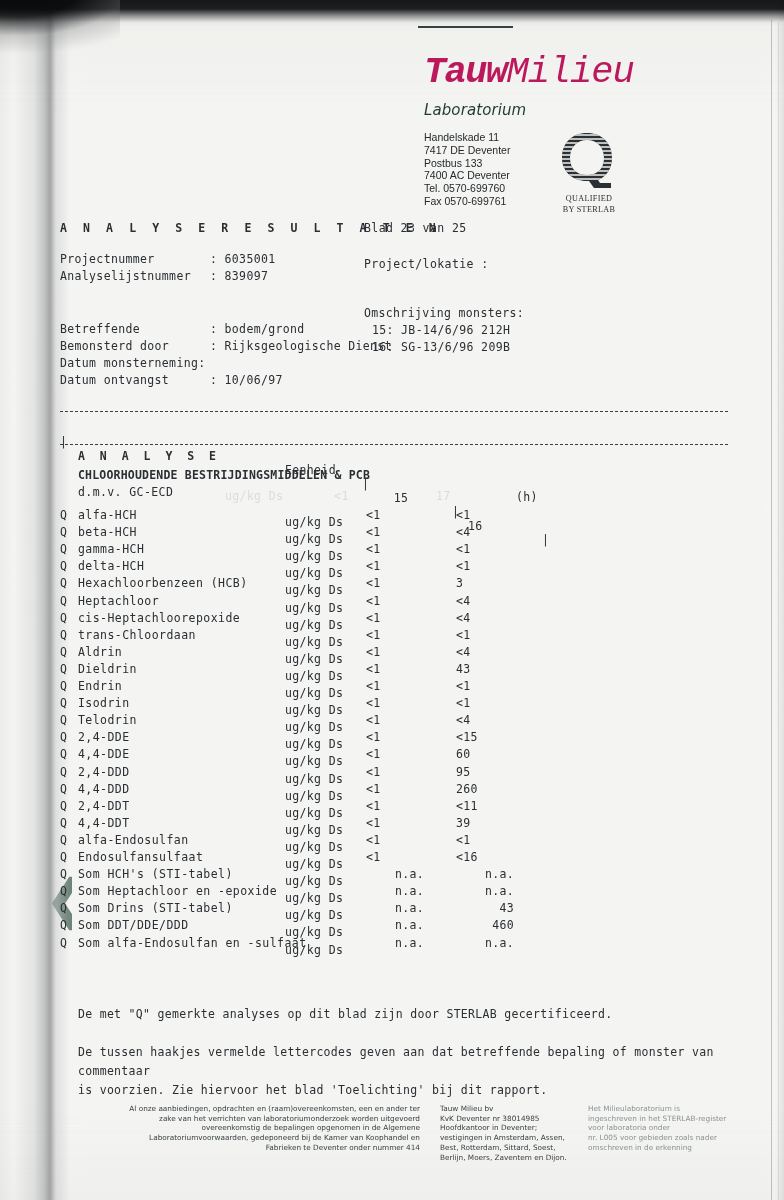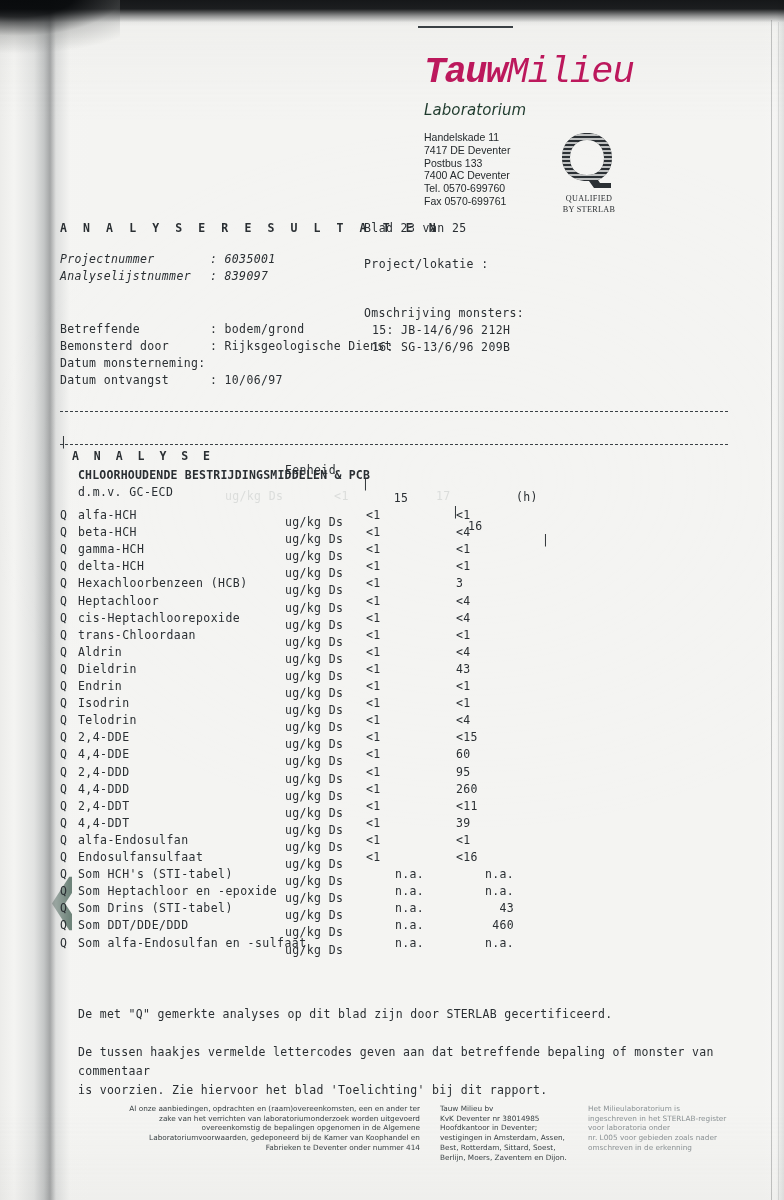--- a/index.html
+++ b/index.html
@@ -225,21 +225,20 @@
     white-space: nowrap;
   }
 
   .meta-left {
     position: absolute;
     left: 60px; top: 251px;
     font-size: 11.5px;
     line-height: 17px;
     letter-spacing: 0.35px;
     z-index: 10;
-    font-style: italic;
   }
   .meta-left2 {
     position: absolute;
     left: 60px; top: 321px;
     font-size: 11.5px;
     line-height: 17px;
     letter-spacing: 0.35px;
     z-index: 10;
   }
   .meta-row { white-space: pre; }
@@ -270,21 +269,21 @@
   .thead {
     position: absolute;
     left: 60px; top: 421px;
     width: 668px;
     height: 17px;
     font-size: 11.5px;
     z-index: 11;
     white-space: pre;
   }
   .thead .pipe  { position: absolute; }
-  .th-analyse   { position: absolute; left: 12px;  letter-spacing: 4.0px; font-weight: 700; }
+  .th-analyse   { position: absolute; left: 18px;  letter-spacing: 4.0px; font-weight: 700; }
   .th-eenheid   { position: absolute; left: 225px; letter-spacing: 0.35px; }
   .th-c1        { position: absolute; left: 318px; width: 46px; text-align: center; letter-spacing: 0.35px; }
   .th-c2        { position: absolute; left: 408px; width: 46px; text-align: left; letter-spacing: 0.35px; }
 
   .group-head {
     position: absolute;
     left: 78px;
     font-size: 11.5px;
     letter-spacing: 0.2px;
     z-index: 11;

